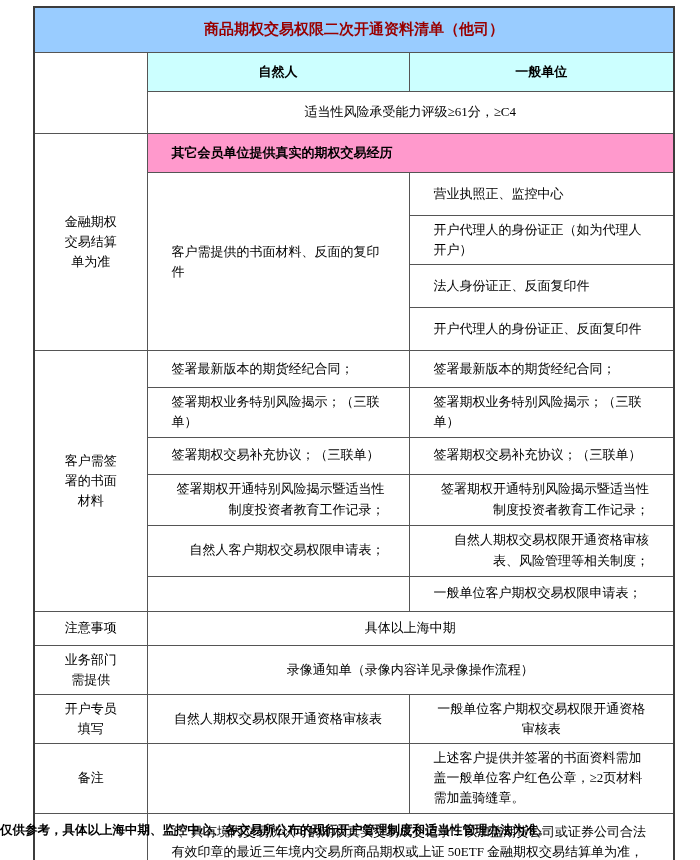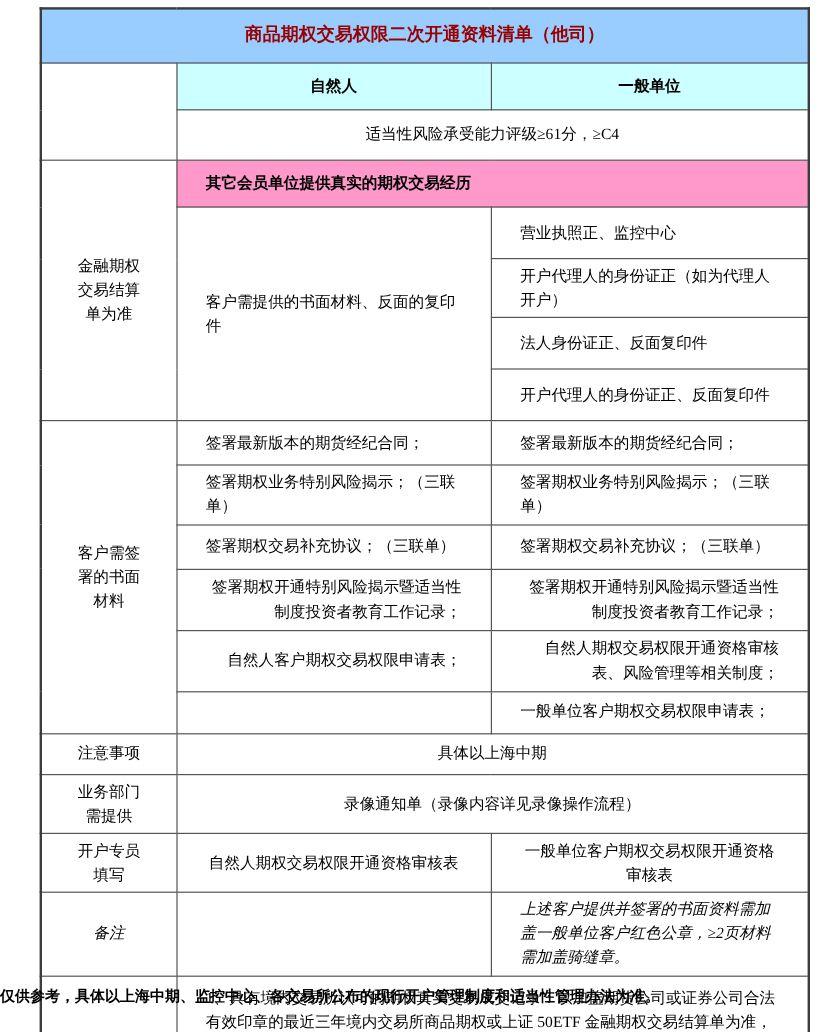--- a/index.html
+++ b/index.html
@@ -49,21 +49,21 @@
   .label-cell{ text-align:center; padding:4px 6px; }
   .center-cell{ text-align:center;margin-top:37px; }
   .r-suit{ height:33px; }
   .r-provide{ height:34px; }
   .r-sign-s{ height:28px; }
   .r-sign-m{ height:42px;text-align:right; }
   .r-sign-e{ height:26px; }
   .r-svc{ height:25px; }
   .r-note1{ height:70px; }
   .r-note2{ height:28px; }
-  .r-remark{ height:46px;font-style:italic; }
+  .r-remark{ height:46px; }
   .footer-note{
     position:absolute;
     left:0; top:822px;
     width:700px;
     text-align:left;
     font-weight:bold;
     font-size:12.5px;
   }
 </style>
 </head>

